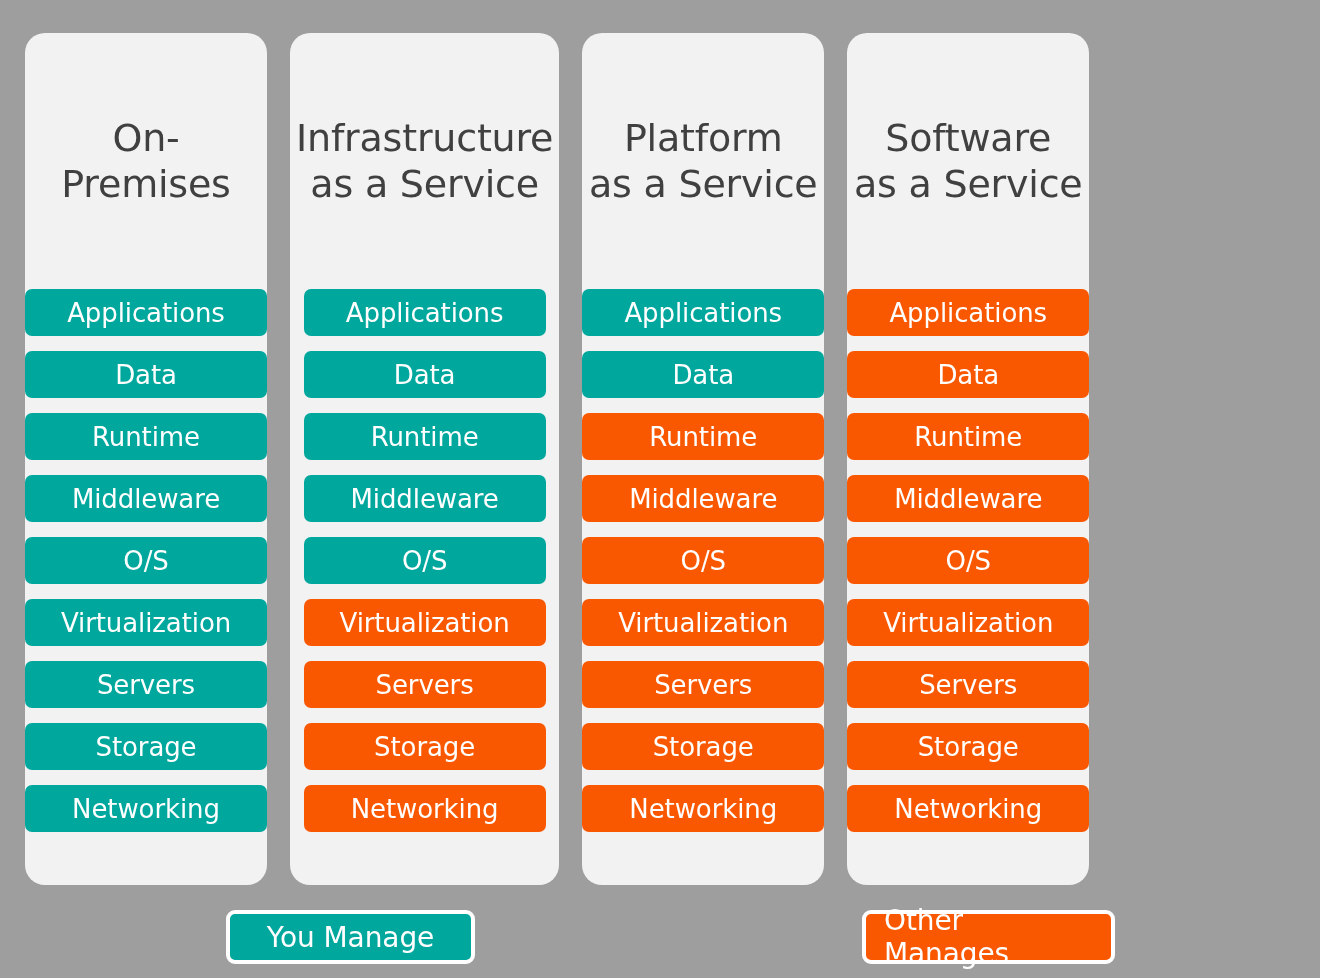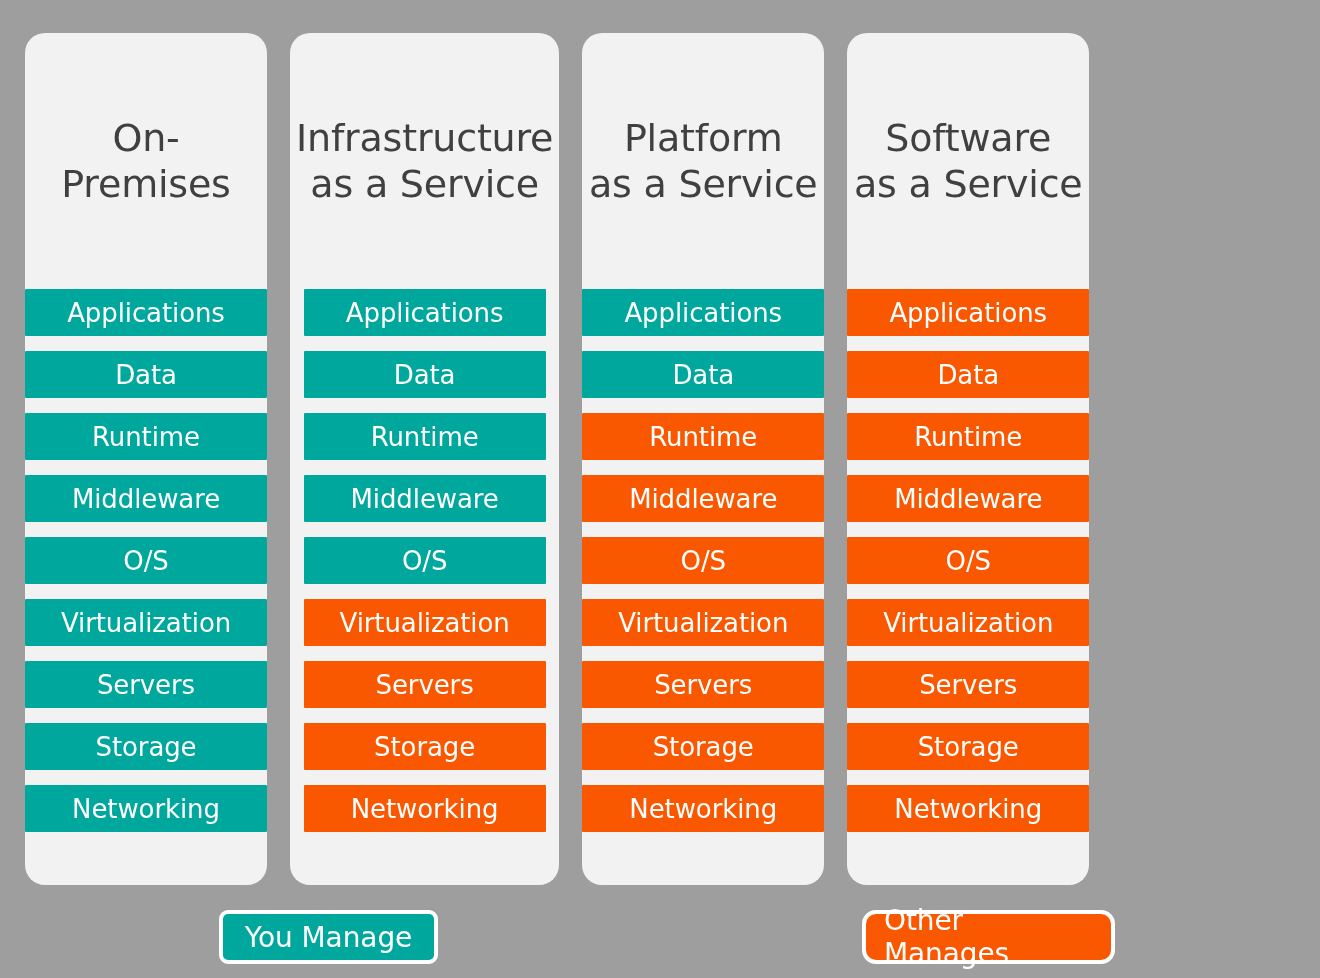--- a/index.html
+++ b/index.html
@@ -56,21 +56,21 @@
 
   .stack {
     width: 242px;
     display: flex;
     flex-direction: column;
     gap: 15px;
   }
 
   .layer {
     height: 47px;
-    border-radius: 1px;
+    border-radius: 7px;
     display: flex;
     align-items: center;
     justify-content: center;
     color: #ffffff;
     font-size: 26px;
     line-height: 1;
     letter-spacing: -0.1px;
     box-sizing: border-box;
   }
   .layer.teal   { background: #00a79d; }
@@ -85,31 +85,30 @@
     box-sizing: border-box;
     display: flex;
     align-items: center;
     justify-content: center;
     color: #ffffff;
     font-size: 28px;
     letter-spacing: -0.1px;
     padding: 0 18px;
   }
   #legend-you {
-    left: 219px;
+    left: 226px;
     top: 910px;
-    width: 219px;
+    width: 249px;
     background: #00a79d;
   }
   #legend-other {
     left: 862px;
     top: 910px;
     width: 253px;
     background: #fa5800;
-    border-radius: 14px;
   }
 </style>
 </head>
 <body>
 
 <div id="cards">
     <div class="card">
       <div class="card-title">On-Premises</div>
       <div class="stack">
         <div class="layer teal">Applications</div>

